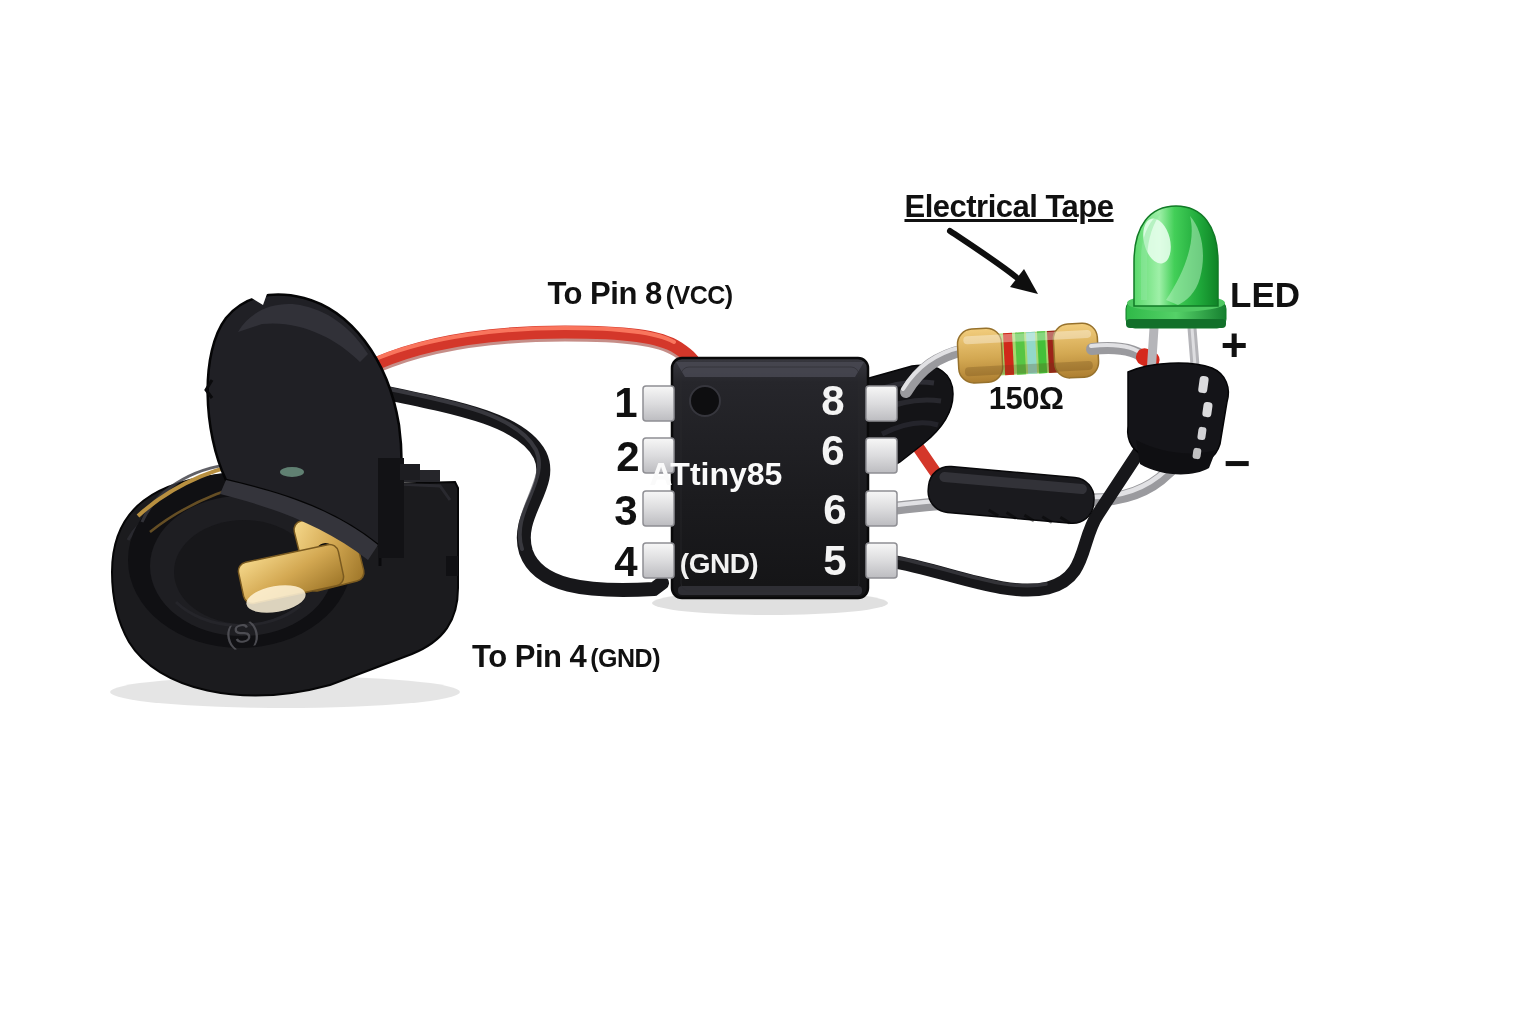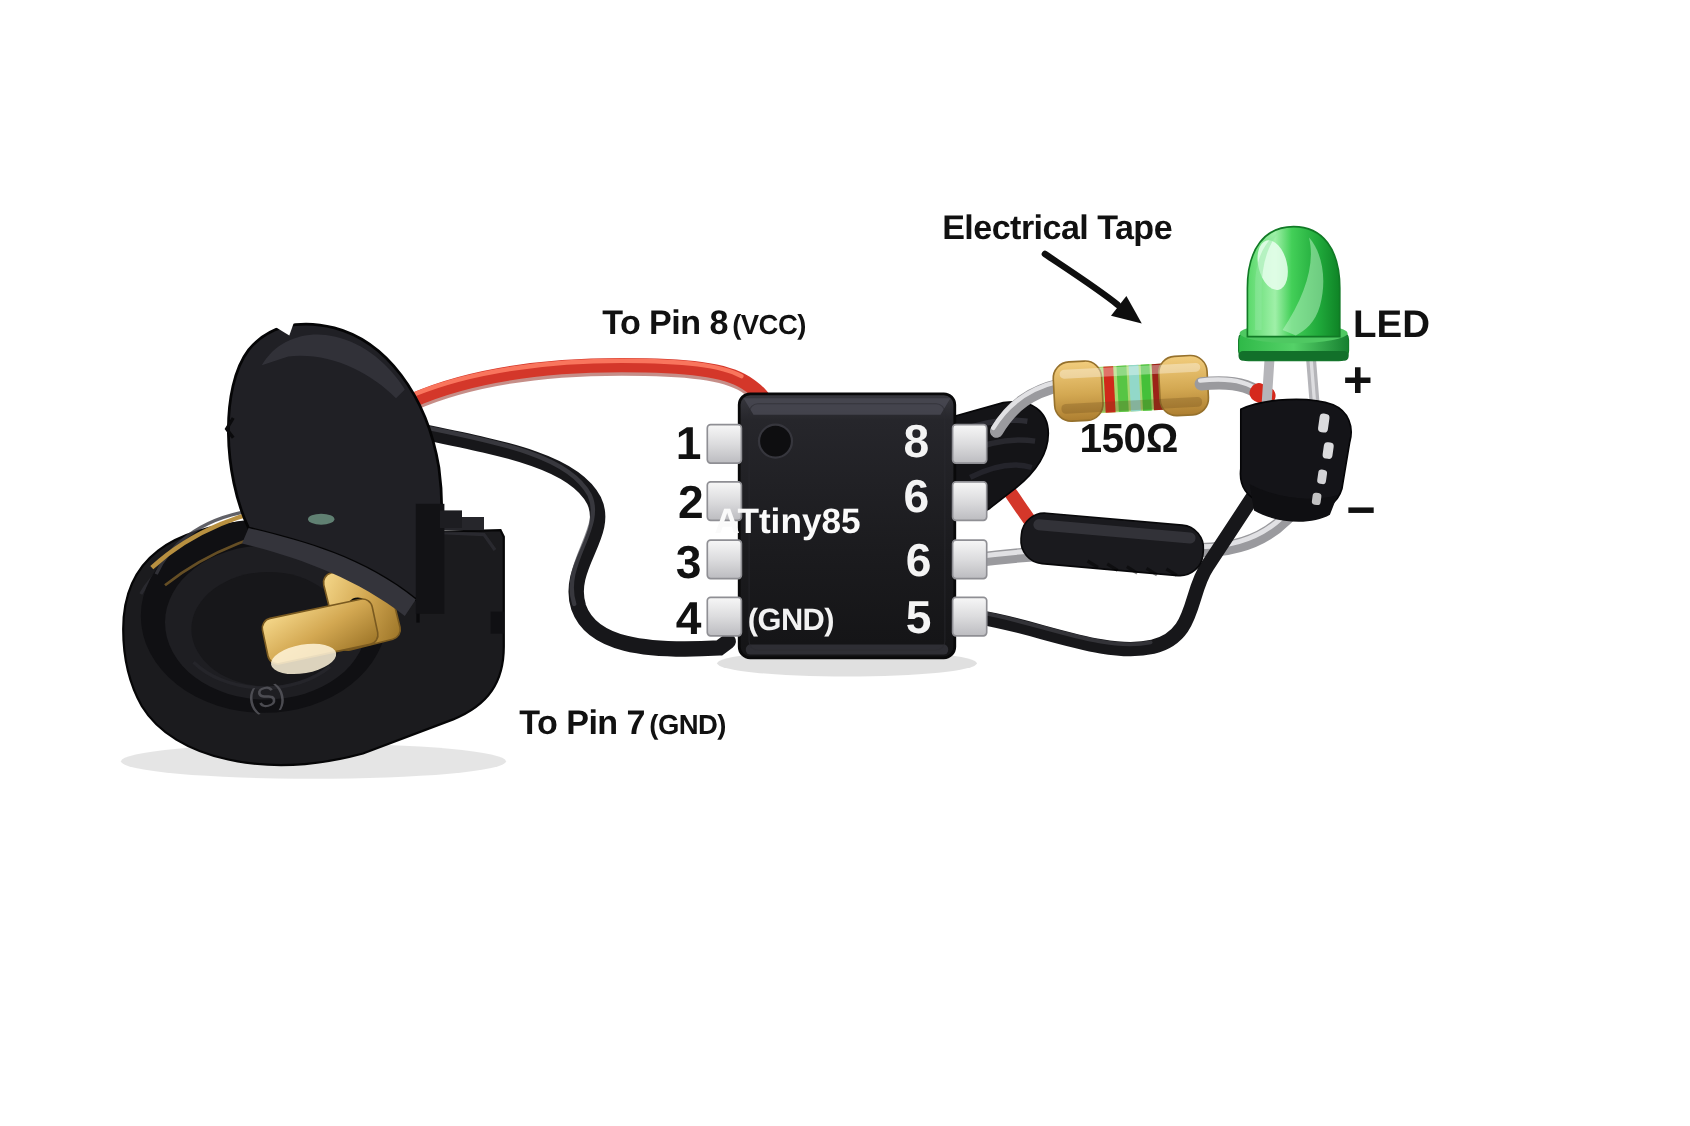--- a/index.html
+++ b/index.html
@@ -6,21 +6,21 @@
   #stage{position:relative;width:1536px;height:1024px;background:#ffffff;overflow:hidden;
          font-family:"Liberation Sans",sans-serif;}
   #art{position:absolute;left:0;top:0;}
   .label{position:absolute;transform:translate(-50%,-50%);white-space:nowrap;
          color:#111;font-weight:700;letter-spacing:-0.5px;}
   .lab-main{font-size:31px;}
   .lab-paren{font-size:25px;font-weight:700;}
   .lab-tape{font-size:31px;}
   .lab-led{font-size:35px;font-weight:800;letter-spacing:0;margin-top:20px;}
   .lab-sign{font-size:46px;font-weight:600;}
-  .lab-ohm{font-size:37px;}
+  .lab-ohm{font-size:31px;}
   .pin-num{font-size:42px;font-weight:700;letter-spacing:0;}
   .pin-white{color:#f4f4f4;}
   .chip-name{font-size:32px;font-weight:700;color:#fafafa;letter-spacing:0;}
   .chip-gnd{font-size:28px;font-weight:700;color:#f2f2f2;}
   .marking{font-size:26px;font-weight:400;color:#56565c;
            transform:translate(-50%,-50%) rotate(-12deg);opacity:.85;}
 </style>
 </head>
 <body>
 
@@ -220,25 +220,25 @@
       <polygon points="1038,294 1010,287 1024,269" fill="#0e0e0e"></polygon>
     </g>
   </svg>
 
   <div class="label" style="left:628px;top:294px;margin-left:12px;">
     <span class="lab-main">To Pin 8</span>
     <span class="lab-paren">(VCC)</span>
   </div>
 
   <div class="label" style="left:566px;top:657px;">
-    <span class="lab-main">To Pin 7</span>
+    <span class="lab-main">To Pin 4</span>
     <span class="lab-paren">(GND)</span>
   </div>
 
-  <div class="label lab-tape" style="left:961px;top:207px;">Electrical Tape</div>
+  <div class="label lab-tape" style="left:1009px;top:207px;text-decoration:underline;">Electrical Tape</div>
 
   <div class="label lab-ohm" style="left:1026px;top:399px;">150Ω</div>
 
   <div class="label lab-led" style="left:1265px;top:275px;">LED</div>
   <div class="label lab-sign" style="left:1234px;top:345px;">+</div>
   <div class="label lab-sign" style="left:1237px;top:463px;">−</div>
 
   <div class="label pin-num" style="left:626px;top:403px;">1</div>
   <div class="label pin-num" style="left:628px;top:457px;">2</div>
   <div class="label pin-num" style="left:626px;top:511px;">3</div>

